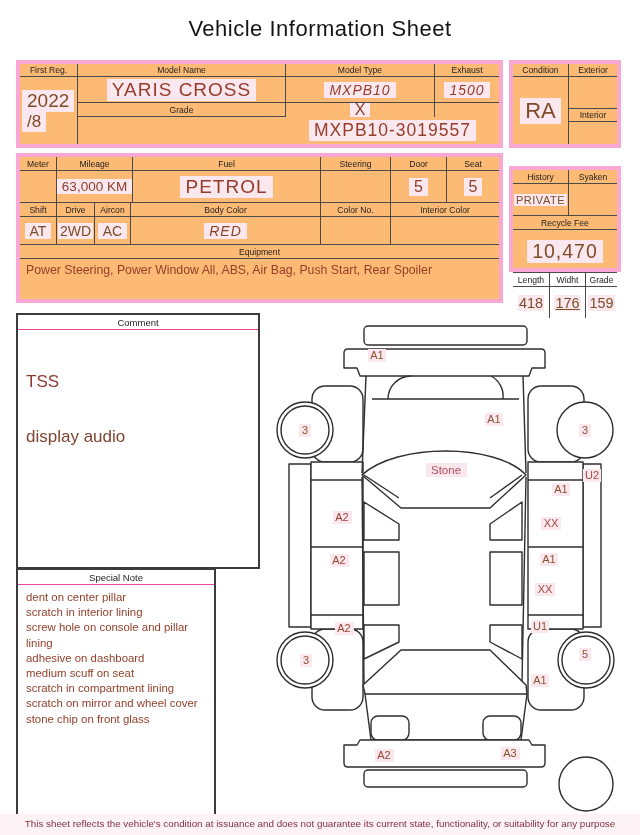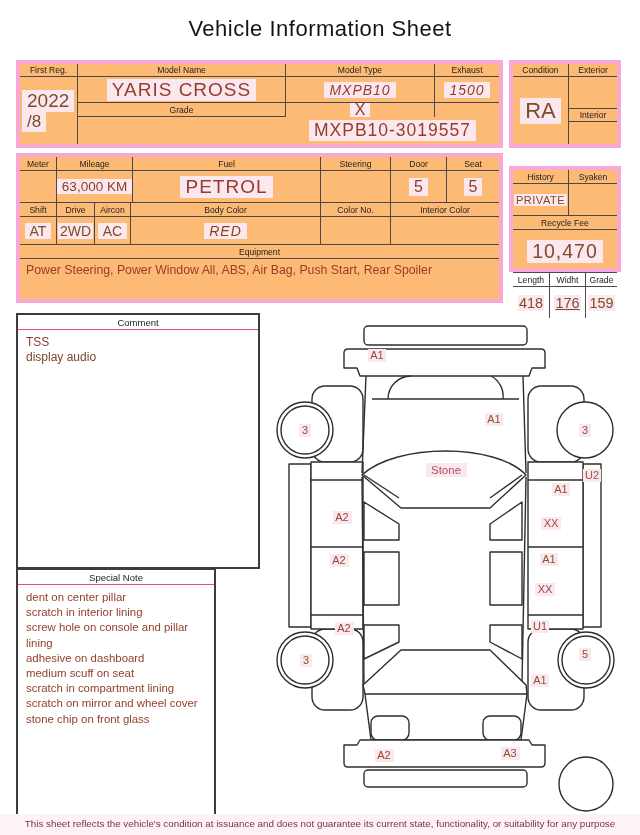--- a/index.html
+++ b/index.html
@@ -42,21 +42,21 @@
   .firstreg { flex-direction:column; align-items:flex-start; justify-content:center; padding-left:2px; }
   .equip-text { justify-content:flex-start; align-items:flex-start; padding:4px 6px;
                 font-size:12.3px; color:#963c2a; text-align:left; }
   
   .notebox { position:absolute; border:2px solid #3c3c3c; background:#fff; }
   .notebox .head { height:15px; border-bottom:1px solid #ec4899;
                    display:flex; align-items:center; justify-content:center;
                    font-size:9.5px; color:#1d1d1d; }
   .notebox .body { padding:5px 8px; }
   .nline { font-size:11.4px; line-height:15.2px; color:#93402c; max-width:212px; }
-  .cline { font-size:12px; line-height:14.5px; color:#7d4430; }
+  .cline { font-size:17px; line-height:14.5px; color:#7d4430;margin-top:40px; }
   
   .diagram { position:absolute; left:268px; top:312px; }
   .diagram text { font-family:"Liberation Sans", sans-serif; }
   
   .footerband { position:absolute; left:0; top:814px; width:100%; height:21px;
                 background:#fdf2f5; }
   .disclaimer { position:absolute; left:0; top:818px; width:100%;
                 text-align:center; font-size:9.8px; color:#7e3240; }
 </style>
 </head>

